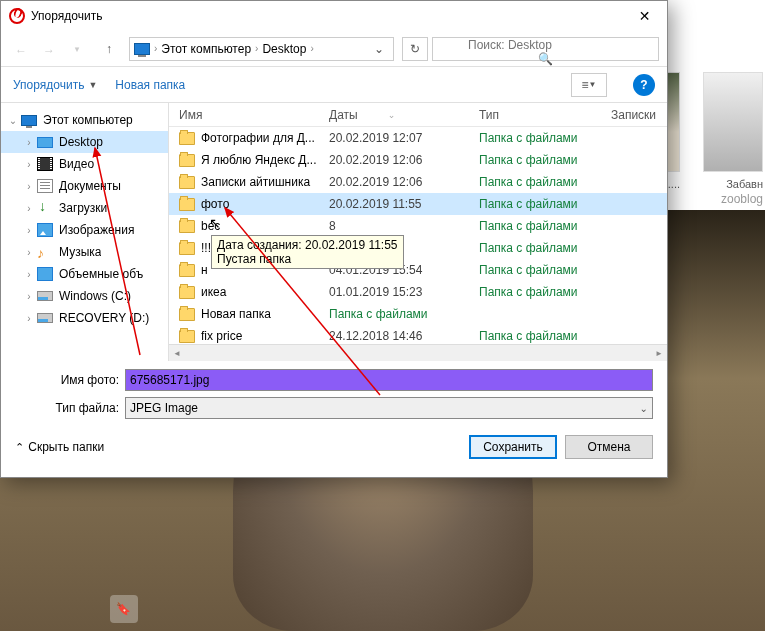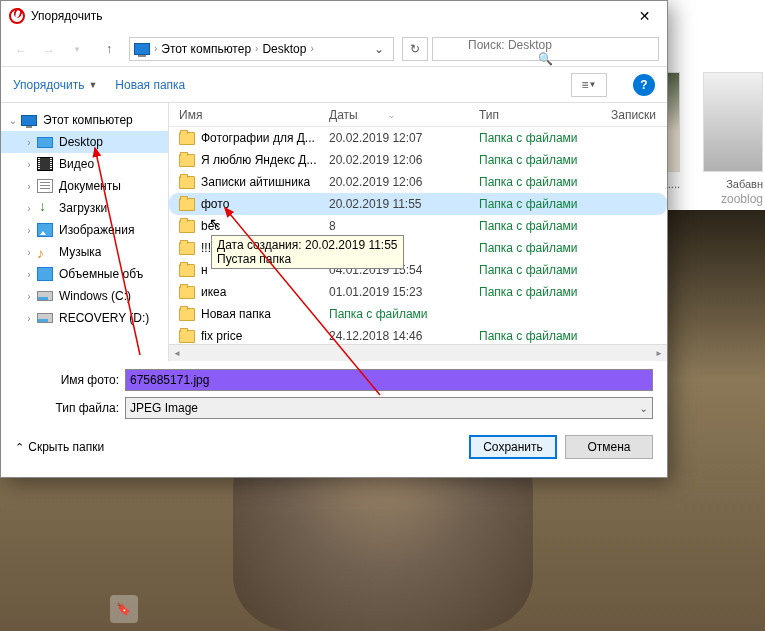--- a/index.html
+++ b/index.html
@@ -76,21 +76,21 @@
 
 .filelist { flex: 1; display: flex; flex-direction: column; overflow:hidden; }
 .fl-header { display: flex; height: 24px; border-bottom: 1px solid #e8e8e8; align-items: center; padding-left: 10px; }
 .fl-col { color: #555; font-size: 12px; }
 .col-name { width: 150px; }
 .col-date { width: 150px; display:flex; align-items:center; gap:30px;}
 .col-type { width: 132px; }
 .col-size { width: 50px; }
 .fl-rows { flex: 1; overflow: hidden; position: relative; }
 .fl-row { display: flex; align-items: center; height: 22px; padding-left: 10px; cursor: pointer; }
-.fl-row.sel1 { background: #cde8ff; border-radius: 9px; }
+.fl-row.sel1 { background: #cde8ff; }
 .folder-icon { width: 16px; height: 13px; background: #ffd76a; border: 1px solid #d4a838; border-radius: 1px 1px 0 0; margin-right: 6px; position:relative; flex-shrink:0;}
 .folder-icon::before { content:""; position:absolute; top:-3px; left:0; width:6px; height:3px; background:#ffd76a; border:1px solid #d4a838; border-bottom:none; border-radius:1px 1px 0 0;}
 .fl-name { width: 128px; white-space: nowrap; overflow: hidden; text-overflow: ellipsis; }
 .fl-date { width: 150px; color: #404040; }
 .fl-type { width: 132px; color: #15803d; }
 .fl-scroll-h { height: 17px; background: #f0f0f0; border-top: 1px solid #ddd; display:flex; align-items:center;}
 .fl-scroll-h::before { content:"◄"; font-size:8px; color:#888; padding:0 4px;}
 .fl-scroll-h::after { content:"►"; font-size:8px; color:#888; padding:0 4px; margin-left:auto;}
 .tooltip { position: absolute; top: 108px; left: 42px; background: #ffffe8; border: 1px solid #888; padding: 2px 5px; font-size: 11px; z-index: 5; white-space: nowrap; }
 .cursor { position: absolute; top: 88px; left: 40px; font-size: 14px; z-index: 6; color:#000;}

